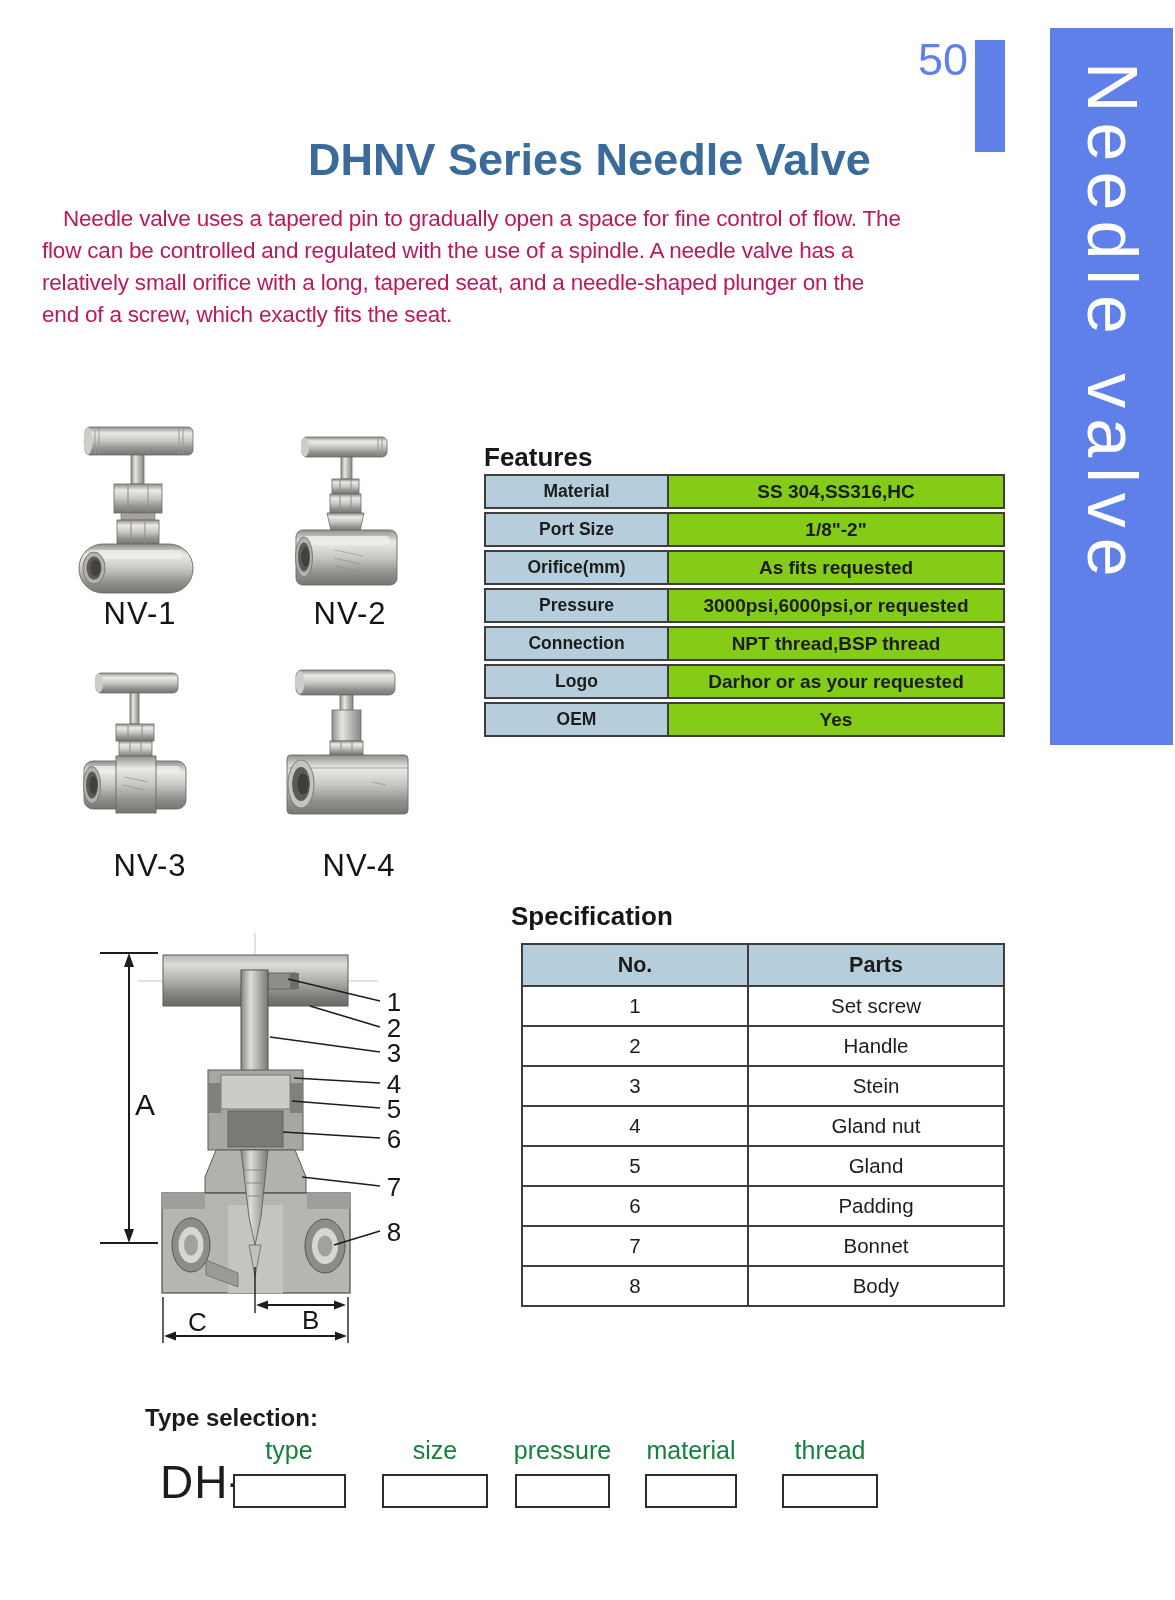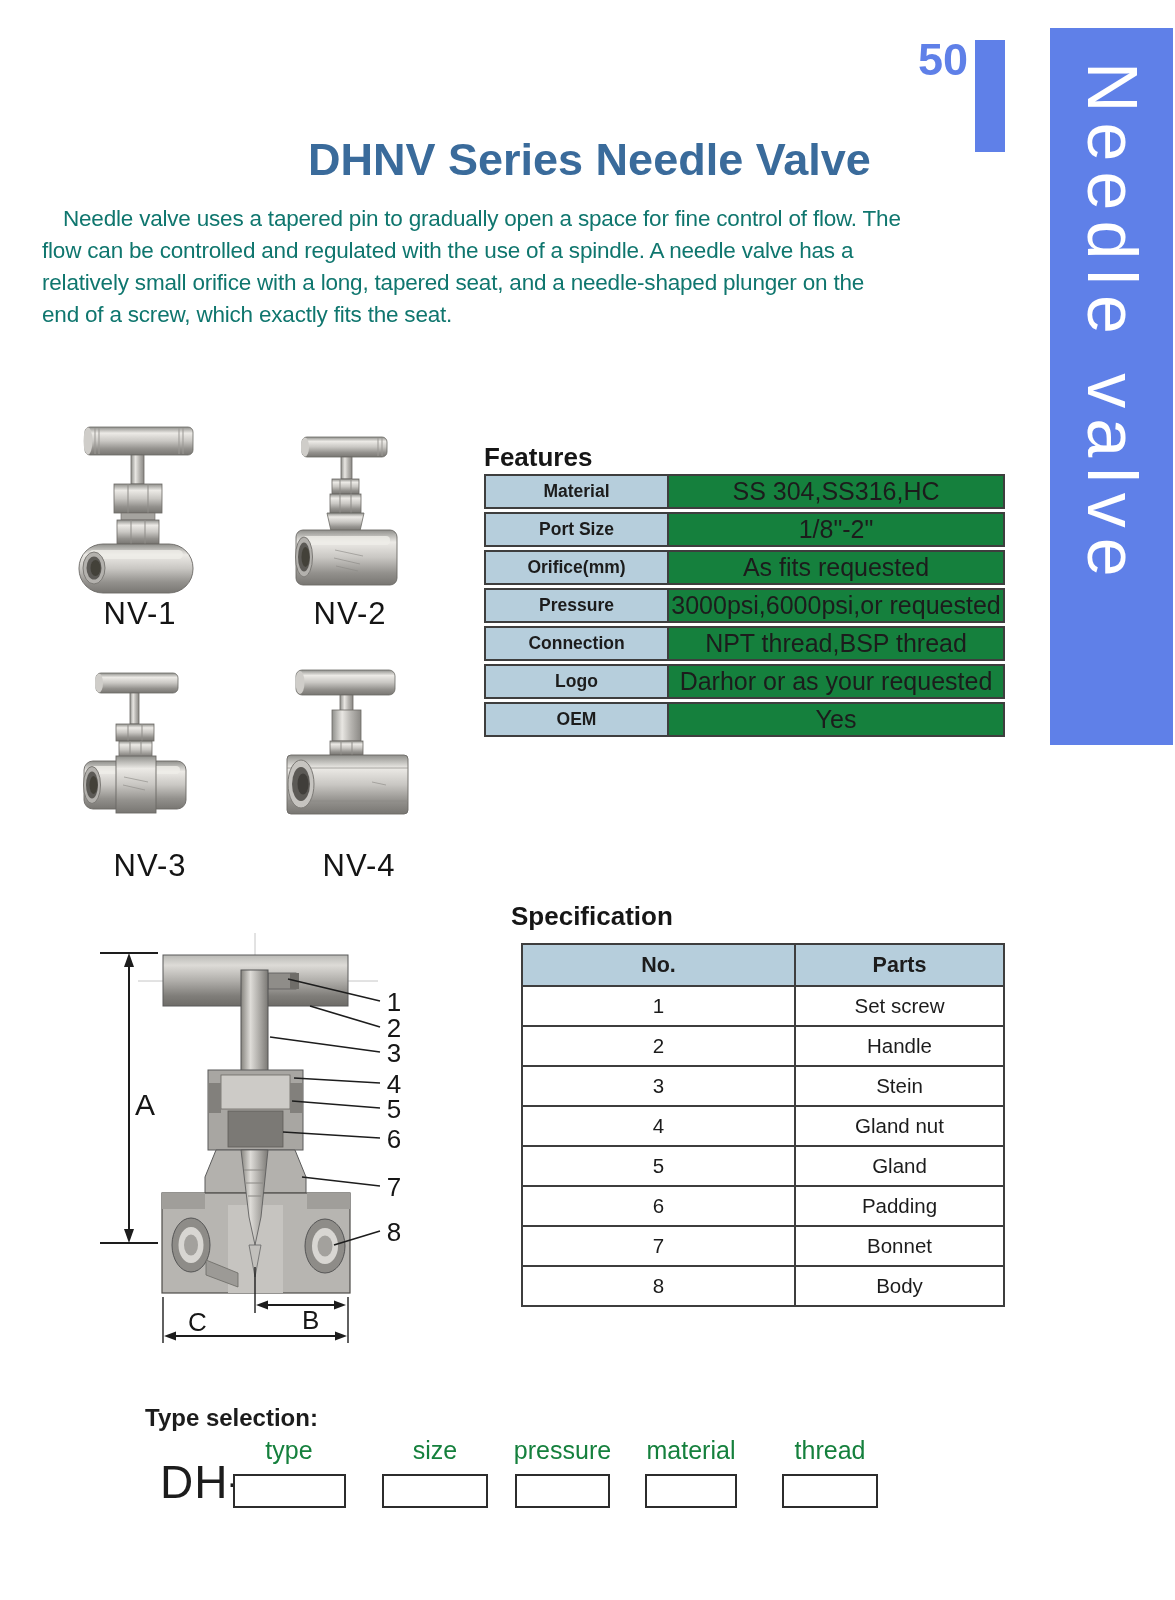--- a/index.html
+++ b/index.html
@@ -12,51 +12,51 @@
   *{margin:0;padding:0;box-sizing:border-box;}
   html,body{background:#e9e9e9;}
   .page{
     position:relative;width:1175px;height:1600px;background:#ffffff;
     font-family:"Liberation Sans","DejaVu Sans",sans-serif;color:var(--ink);
     overflow:hidden;margin:0 auto;
   }
   .abs{position:absolute;}
 
   
-  .page-number{left:913px;top:34px;width:60px;font-size:45px;color:var(--accent);text-align:center;font-weight:bold;}
+  .page-number{left:913px;top:34px;width:60px;font-size:45px;color:var(--accent);text-align:center;}
   .accent-bar{left:975px;top:40px;width:30px;height:112px;background:var(--accent);}
   .side-tab{left:1050px;top:28px;width:123px;height:717px;background:var(--accent);display:flex;justify-content:center;}
   .side-tab span{
     writing-mode:vertical-rl;color:#ffffff;font-size:70px;letter-spacing:10px;
     padding-top:34px;line-height:1;
   }
 
   
   .title{left:308px;top:134px;font-size:45px;font-weight:bold;color:var(--title-blue);white-space:nowrap;}
   .description{left:42px;top:203px;width:1000px;}
-  .desc-line{font-size:22.5px;line-height:32px;letter-spacing:-0.2px;white-space:nowrap;color:#0f766e;}
+  .desc-line{font-size:22.5px;line-height:32px;letter-spacing:-0.2px;white-space:nowrap;color:#be185d;}
   .desc-line:first-child{padding-left:21px;}
 
   
   .product-label{font-size:31px;letter-spacing:1px;color:#141414;text-align:center;width:130px;}
 
   
   .section-heading{font-size:26px;font-weight:bold;color:#161616;}
 
   
   .features-table{left:484px;top:471px;width:521px;border-collapse:separate;border-spacing:0 3px;table-layout:fixed;}
   .features-table td{height:35px;text-align:center;vertical-align:middle;}
   .flabel{width:183px;background:var(--thead-bg);font-weight:bold;font-size:17.5px;border:2px solid var(--line);border-right:0;}
-  .fvalue{font-size:25px;border:2px solid var(--line);background:#15803d;}
+  .fvalue{font-size:19px;border:2px solid var(--line);background:#84cc16;font-weight:bold;}
 
   
   .spec-table{left:521px;top:943px;width:484px;border-collapse:collapse;table-layout:fixed;}
   .spec-table th{height:42px;background:var(--thead-bg);font-size:21.5px;font-weight:bold;border:2px solid var(--line);text-align:center;vertical-align:middle;}
   .spec-table td{height:40px;font-size:20.5px;border:2px solid var(--line);text-align:center;vertical-align:middle;background:#fff;}
-  .spec-table .col-no{width:273px;}
+  .spec-table .col-no{width:226px;}
 
   
   .ts-heading{left:145px;top:1404px;font-size:24px;font-weight:bold;text-align:right;}
   .ts-prefix{left:136px;top:1455px;font-size:46px;letter-spacing:1px;margin-left:24px;}
   .ts-group{position:absolute;top:1436px;height:75px;}
   .ts-label{display:block;text-align:center;font-size:25px;color:#15803d;height:30px;}
   .ts-box{position:absolute;top:38px;left:5px;height:34px;border:2px solid #2c2c2c;background:#fff;}
 
   svg{display:block;}
   text{font-family:"Liberation Sans","DejaVu Sans",sans-serif;}

